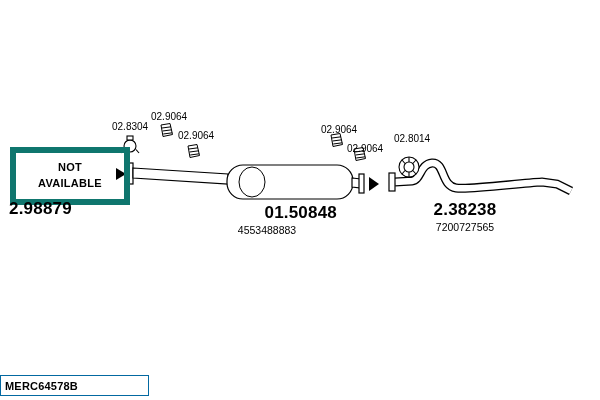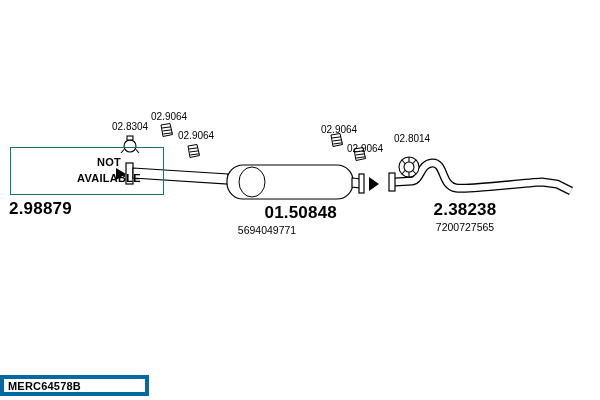--- a/index.html
+++ b/index.html
@@ -7,27 +7,27 @@
     position:relative;width:600px;height:400px;background:#fff;overflow:hidden;
     font-family:"Liberation Sans","DejaVu Sans",sans-serif;color:#000;
   }
   .stage svg{position:absolute;left:0;top:0;}
   .lbl{position:absolute;font-size:10px;line-height:1.1;white-space:nowrap;}
   .code{position:absolute;font-size:17px;font-weight:bold;letter-spacing:.2px;white-space:nowrap;}
   .oe{position:absolute;font-size:10.5px;white-space:nowrap;text-align:center;}
   .center{text-align:center;}
   .na-box{
     position:absolute;left:10px;top:147px;width:108px;height:46px;
-    border:1px solid #0f766e;display:flex;flex-direction:column;align-items:center;justify-content:center;
-    font-size:11px;font-weight:bold;letter-spacing:.3px;padding-left:44px;
+    border:6px solid #0f766e;display:flex;flex-direction:column;align-items:center;justify-content:center;
+    font-size:11px;font-weight:bold;letter-spacing:.3px;
   }
   .na-box div{line-height:1.45;}
   .footer-box{
     position:absolute;left:0px;top:375px;width:149px;height:21px;
-    border:4px solid #0369a1;box-sizing:border-box;display:flex;align-items:center;
+    border:1px solid #0369a1;box-sizing:border-box;display:flex;align-items:center;
     padding-left:4px;font-size:11px;font-weight:bold;letter-spacing:.2px;
   }
 </style>
 </head>
 <body>
 
 <div class="stage">
 
   <svg width="600" height="400" viewBox="0 0 600 400">
     <defs>
@@ -90,21 +90,21 @@
   <div class="lbl" style="left:112px;top:121px;">02.8304</div>
   <div class="lbl" style="left:151px;top:111px;">02.9064</div>
   <div class="lbl" style="left:178px;top:130px;">02.9064</div>
   <div class="lbl" style="left:321px;top:124px;">02.9064</div>
   <div class="lbl" style="left:347px;top:143px;">02.9064</div>
   <div class="lbl" style="left:394px;top:133px;">02.8014</div>
 
   <div class="code" style="left:9px;top:199px;">2.98879</div>
 
   <div class="code center" style="left:197px;top:203px;width:140px;text-align:right;">01.50848</div>
-  <div class="oe" style="left:197px;top:224px;width:140px;">5694049771</div>
+  <div class="oe" style="left:197px;top:224px;width:140px;">4553488883</div>
 
   <div class="code center" style="left:395px;top:200px;width:140px;">2.38238</div>
   <div class="oe" style="left:395px;top:221px;width:140px;">7200727565</div>
 
   <div class="footer-box">
     <span>MERC64578B</span>
   </div>
 
 </div>
 

